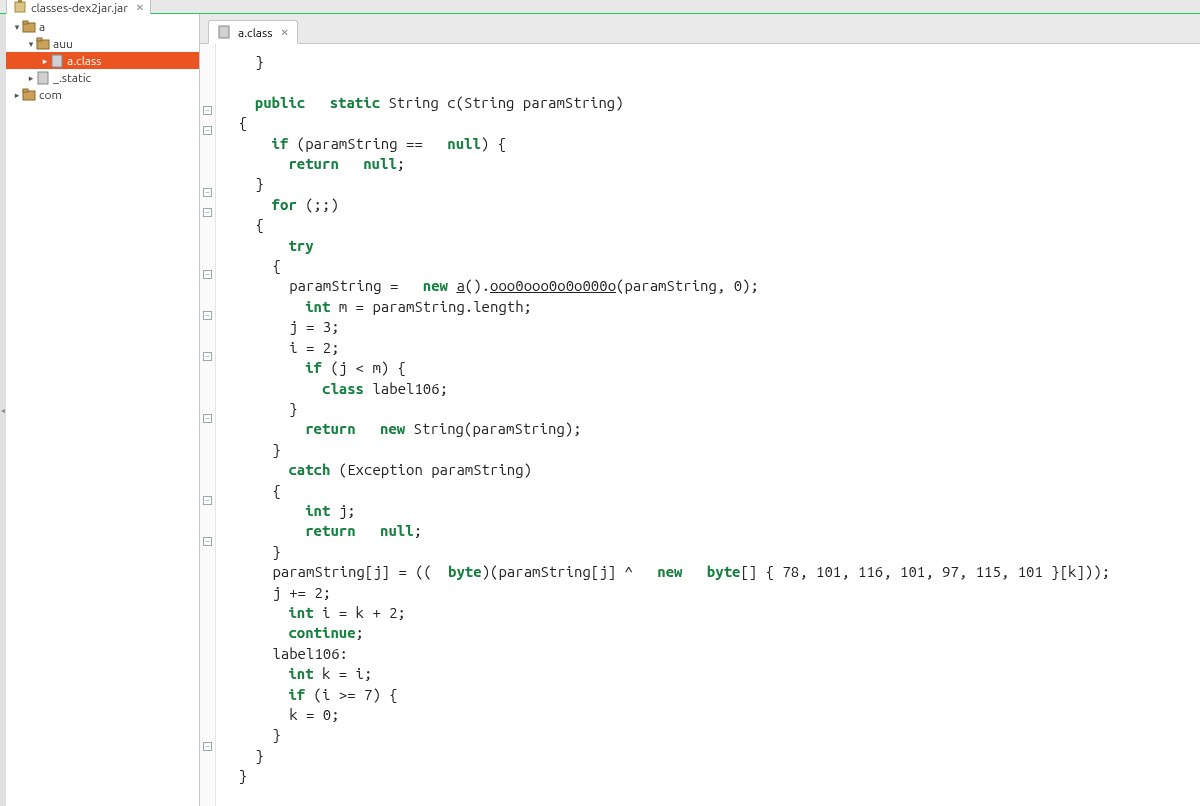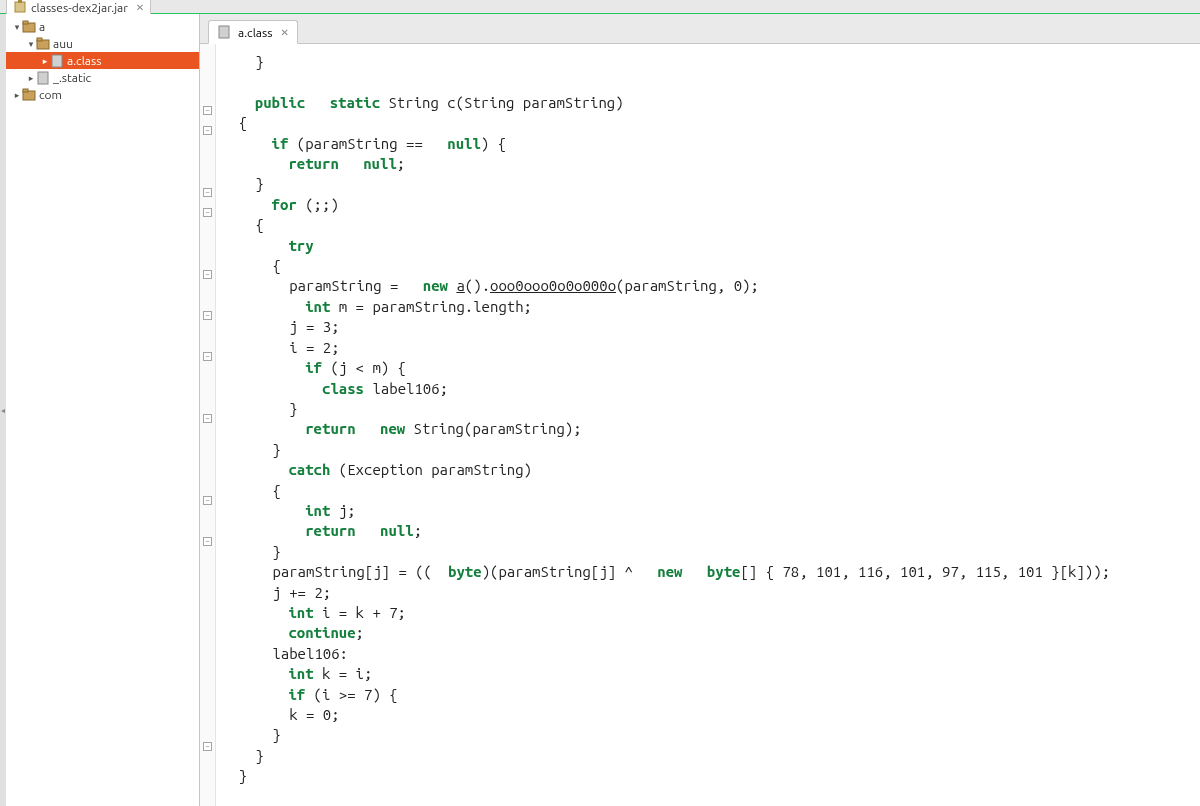--- a/index.html
+++ b/index.html
@@ -279,21 +279,21 @@
 <span>        }</span>
 <span>        </span><span class="kw">return</span><span> </span><span class="kw">new</span><span> String(paramString);</span>
 <span>      }</span>
 <span>      </span><span class="kw">catch</span><span> (Exception paramString)</span>
 <span>      {</span>
 <span>        </span><span class="kw">int</span><span> j;</span>
 <span>        </span><span class="kw">return</span><span> </span><span class="kw">null</span><span>;</span>
 <span>      }</span>
 <span>      paramString[j] = ((</span><span class="kw">byte</span><span>)(paramString[j] ^ </span><span class="kw">new</span><span> </span><span class="kw">byte</span><span>[] { 78, 101, 116, 101, 97, 115, 101 }[k]));</span>
 <span>      j += 2;</span>
-<span>      </span><span class="kw">int</span><span> i = k + 7;</span>
+<span>      </span><span class="kw">int</span><span> i = k + 2;</span>
 <span>      </span><span class="kw">continue</span><span>;</span>
 <span>      label106:</span>
 <span>      </span><span class="kw">int</span><span> k = i;</span>
 <span>      </span><span class="kw">if</span><span> (i &gt;= 7) {</span>
 <span>        k = 0;</span>
 <span>      }</span>
 <span>    }</span>
 <span>  }</span></div>
     </div>
   </div>

